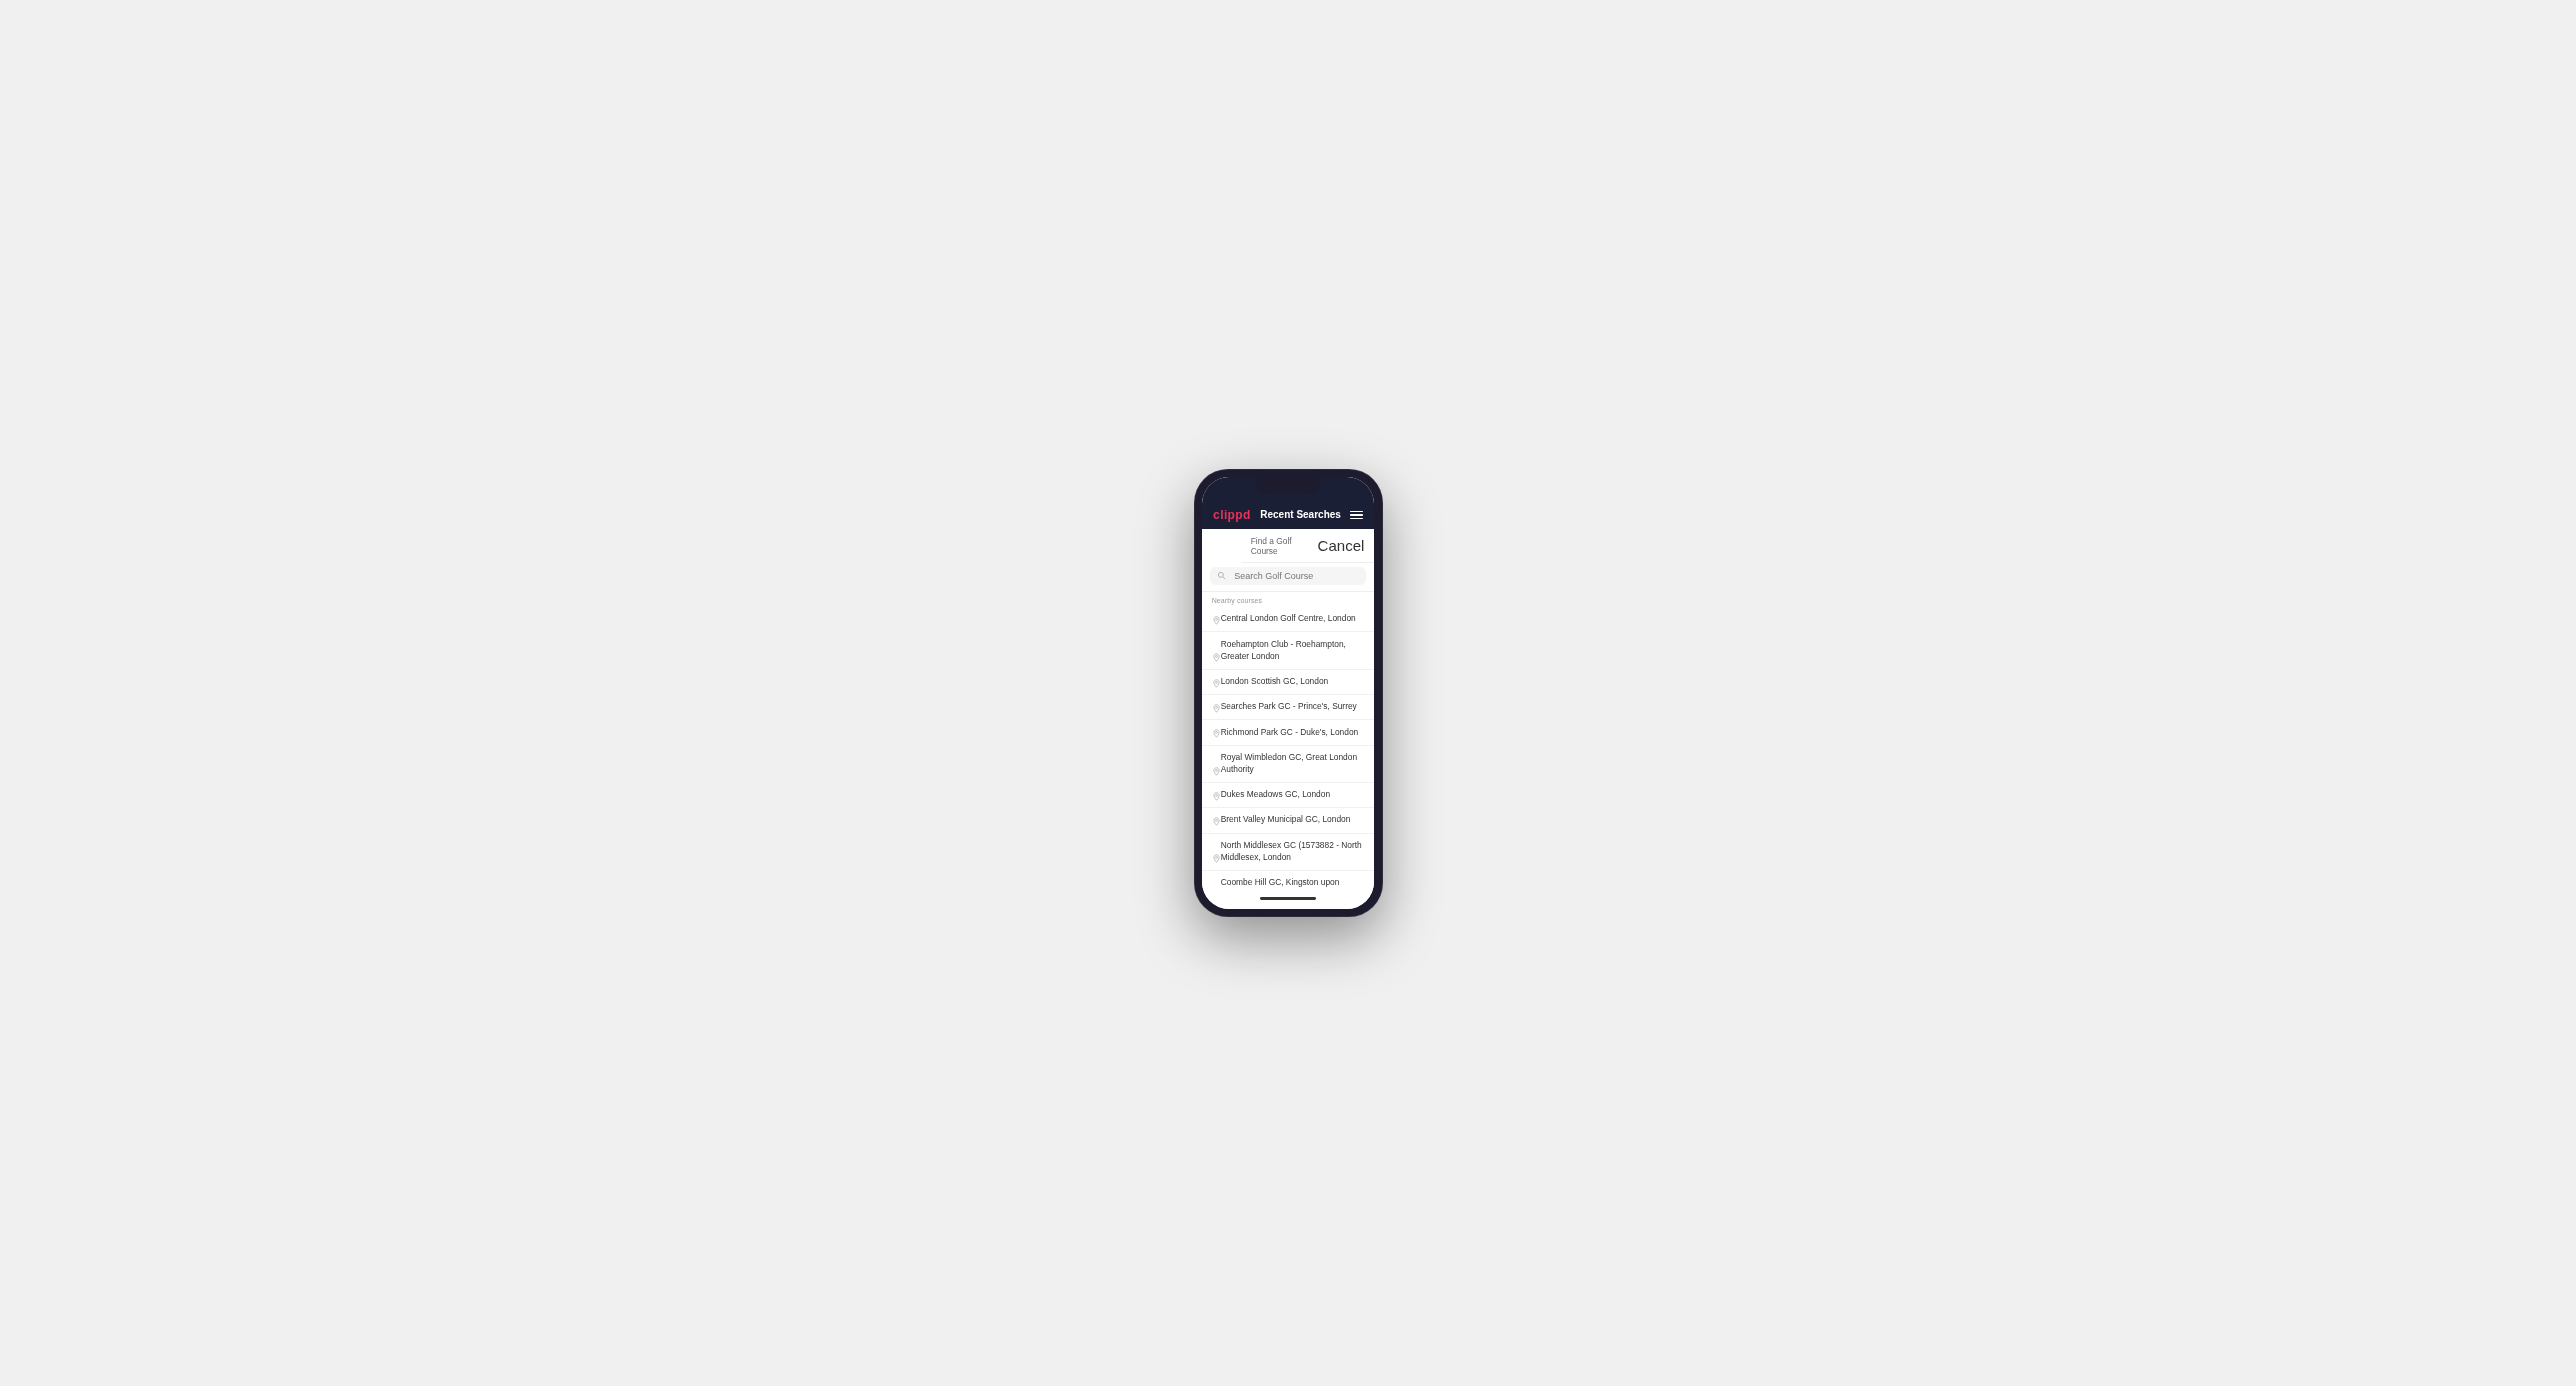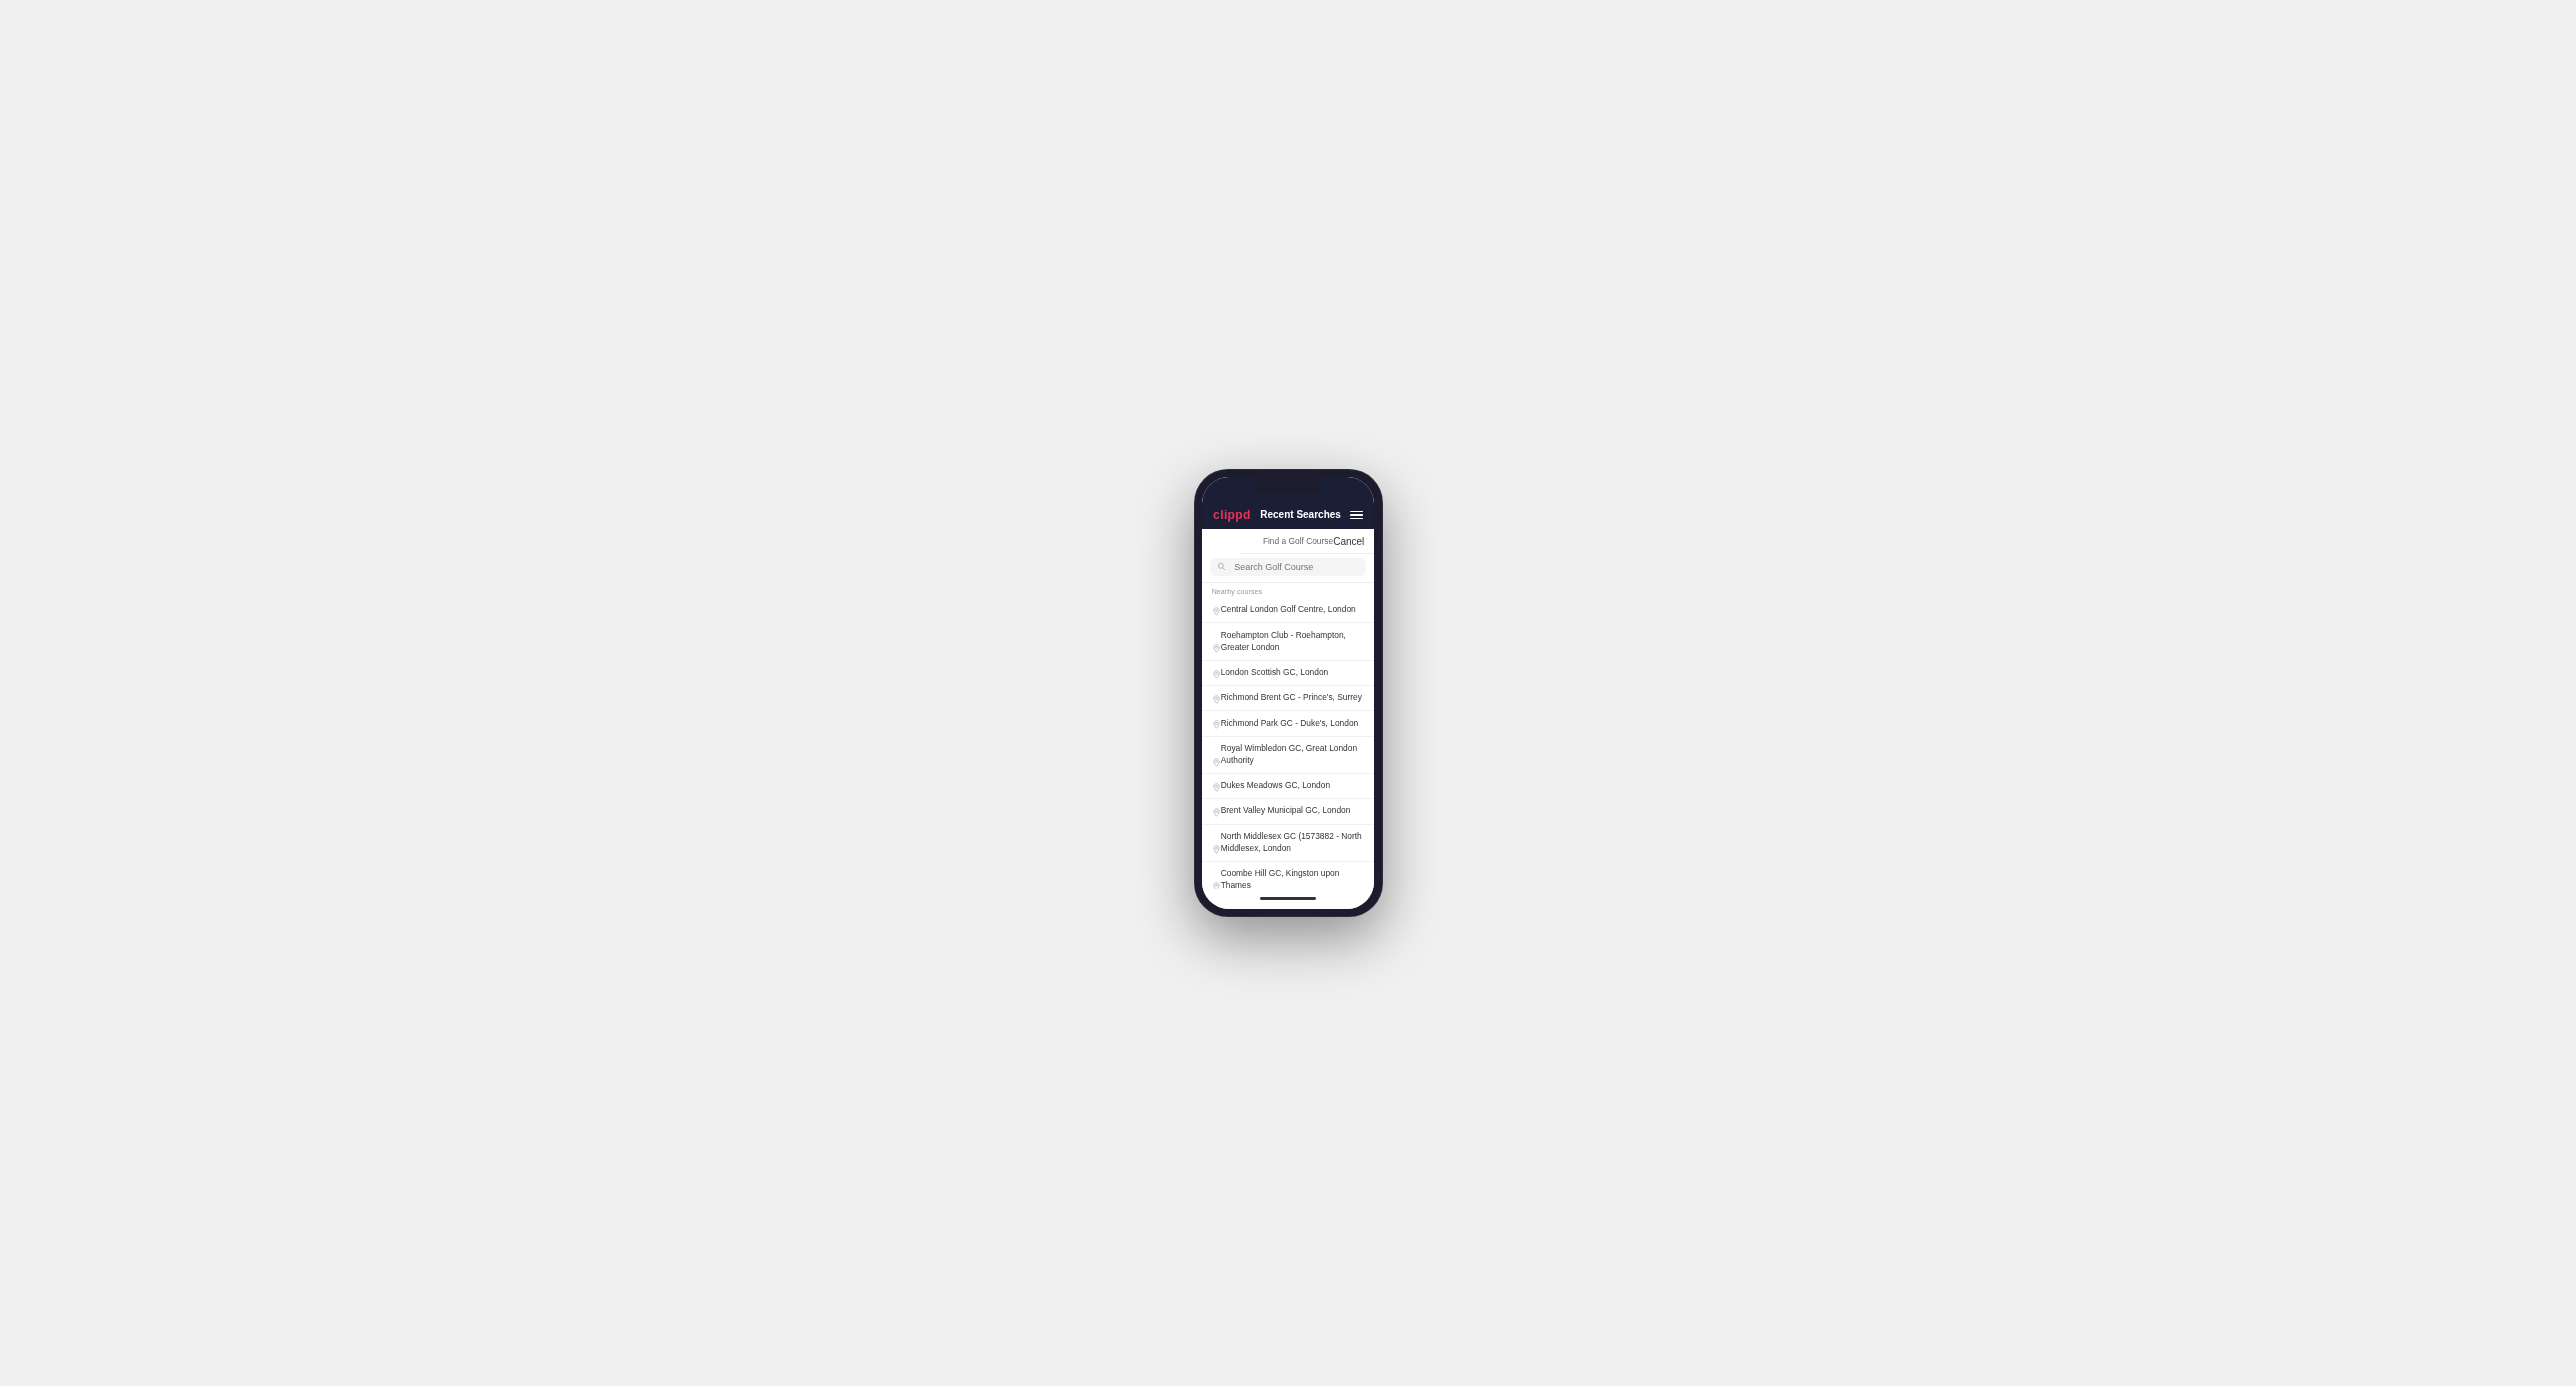--- a/index.html
+++ b/index.html
@@ -110,21 +110,21 @@
       border-bottom: 0.7px solid #eee;
       margin-left: 39px;
     }
 
     .find-label {
       font-size: 8.4px;
       color: #666;
     }
 
     .cancel-btn {
-      font-size: 10px;
+      font-size: 15px;
       color: #333;
       font-weight: 500;
       cursor: pointer;
       background: none;
       border: none;
     }
 
     
     .search-container {
       padding: 4.2px 8.4px 5.6px;
@@ -270,21 +270,21 @@
               <path d="M12 2C8.13 2 5 5.13 5 9c0 5.25 7 13 7 13s7-7.75 7-13c0-3.87-3.13-7-7-7z"></path>
               <circle cx="12" cy="9" r="2.5"></circle>
             </svg>
             <span class="course-name">London Scottish GC, London</span>
           </div>
           <div class="course-item">
             <svg class="pin-icon" viewBox="0 0 24 24" fill="none" stroke="#aaa" stroke-width="2">
               <path d="M12 2C8.13 2 5 5.13 5 9c0 5.25 7 13 7 13s7-7.75 7-13c0-3.87-3.13-7-7-7z"></path>
               <circle cx="12" cy="9" r="2.5"></circle>
             </svg>
-            <span class="course-name">Richmond Brent GC - Prince's, Surrey</span>
+            <span class="course-name">Searches Park GC - Prince's, Surrey</span>
           </div>
           <div class="course-item">
             <svg class="pin-icon" viewBox="0 0 24 24" fill="none" stroke="#aaa" stroke-width="2">
               <path d="M12 2C8.13 2 5 5.13 5 9c0 5.25 7 13 7 13s7-7.75 7-13c0-3.87-3.13-7-7-7z"></path>
               <circle cx="12" cy="9" r="2.5"></circle>
             </svg>
             <span class="course-name">Richmond Park GC - Duke's, London</span>
           </div>
           <div class="course-item">
             <svg class="pin-icon" viewBox="0 0 24 24" fill="none" stroke="#aaa" stroke-width="2">

